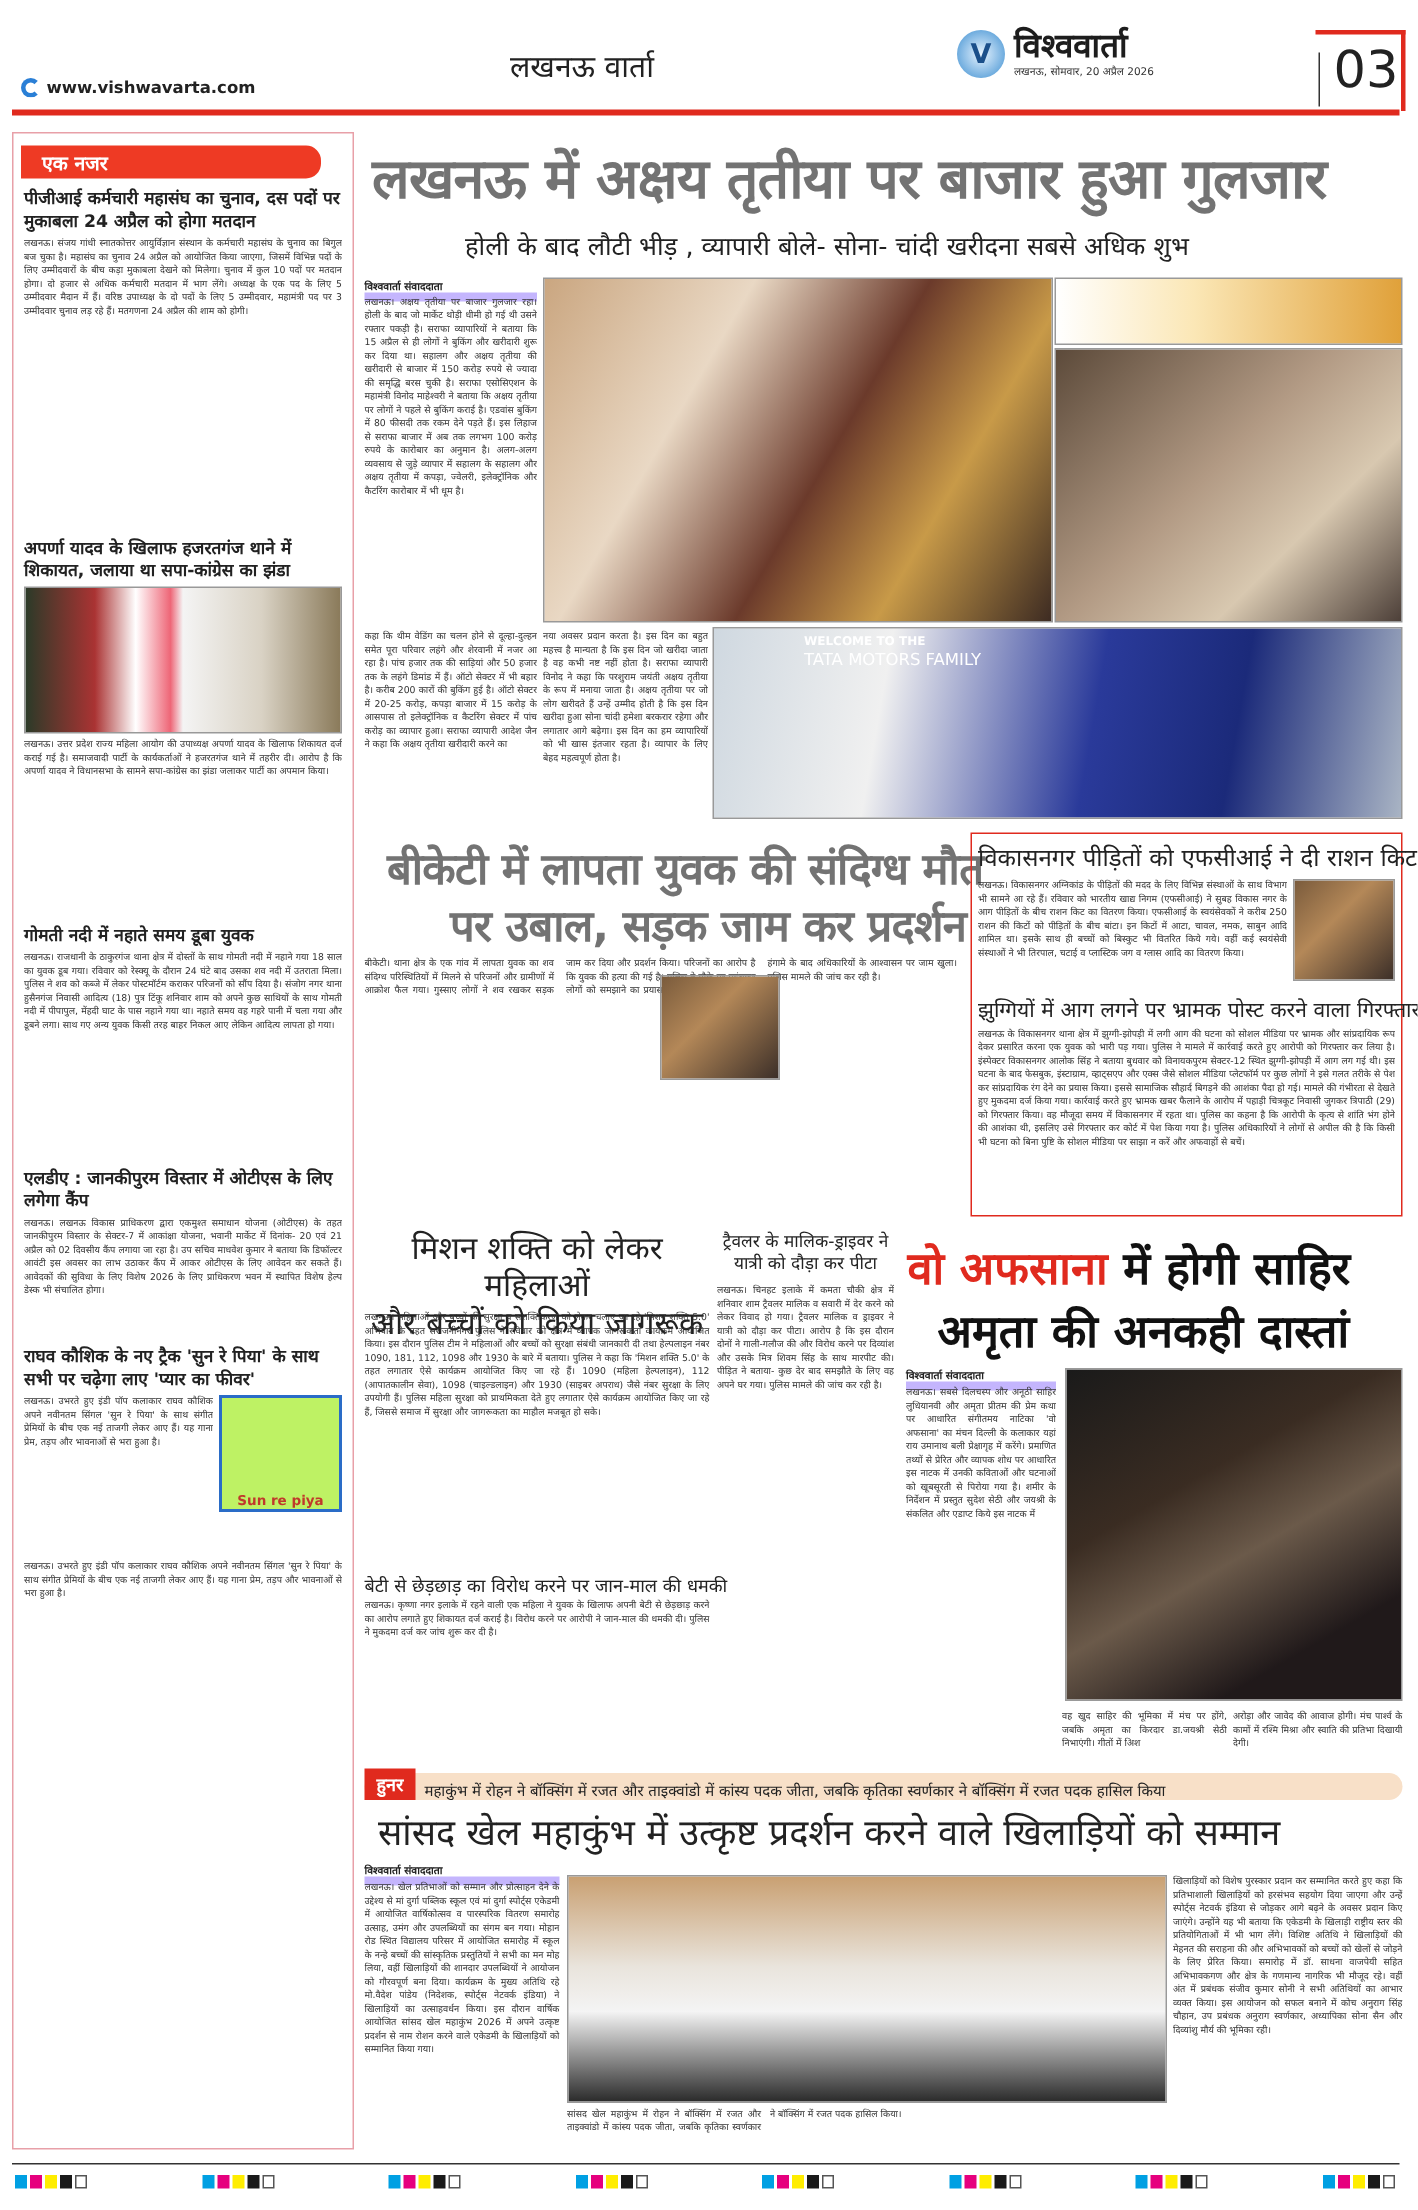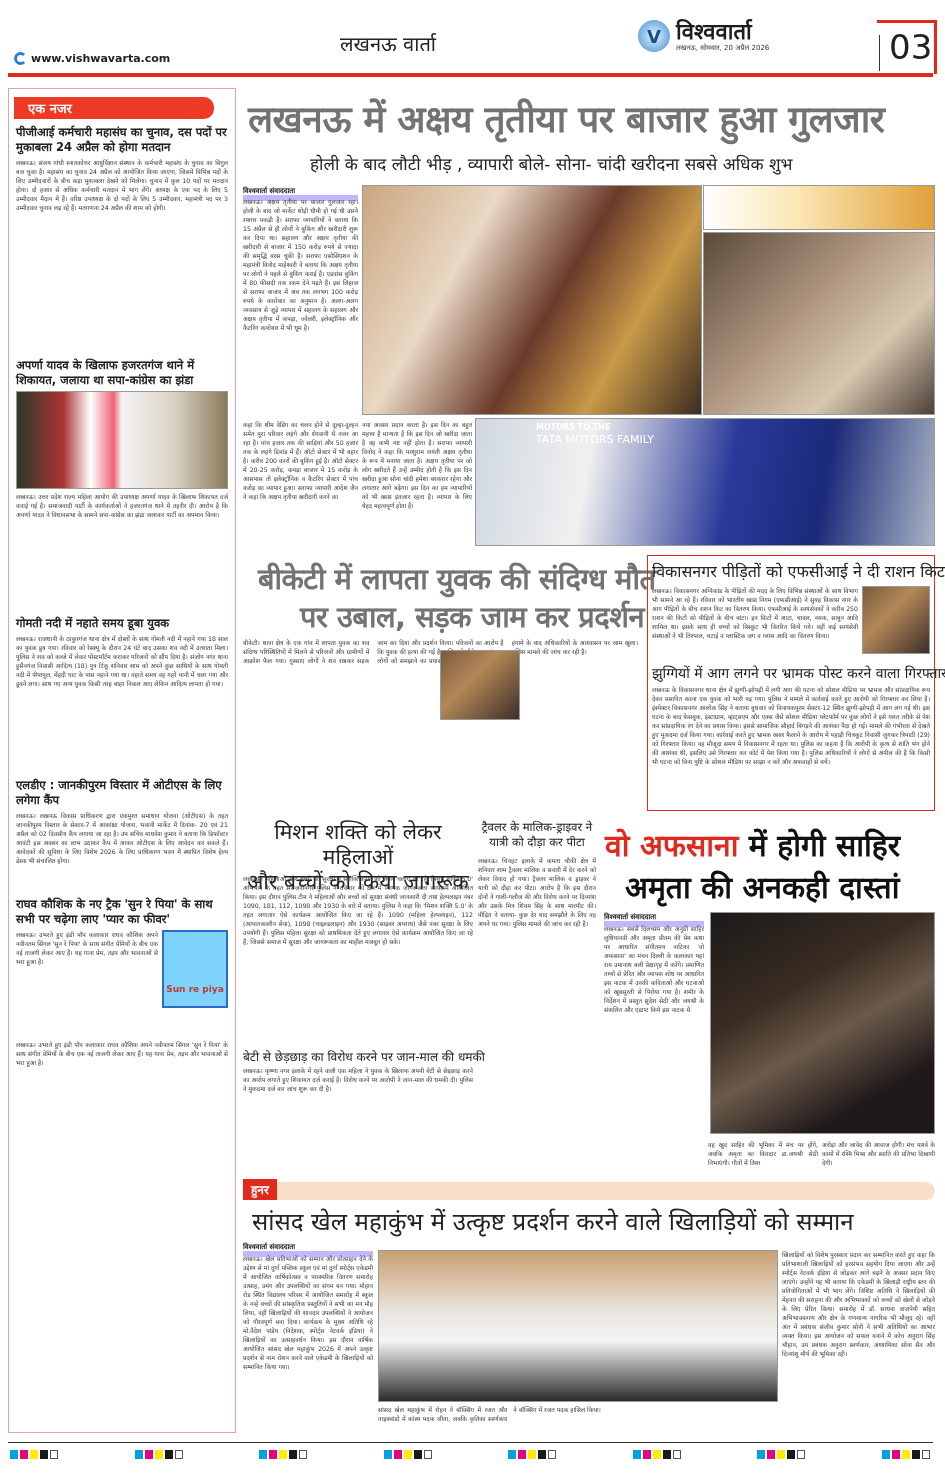--- a/index.html
+++ b/index.html
@@ -54,36 +54,36 @@
   <div class="lh">अपर्णा यादव के खिलाफ हजरतगंज थाने में शिकायत, जलाया था सपा-कांग्रेस का झंडा</div>
   <div class="img" style="height:98px;margin:3px 0;background:linear-gradient(90deg,#2b3a28 0%,#a33 22%,#fff 35%,#e67 46%,#f4f4f4 50%,#d9d2c4 75%,#8a7a5a 100%)"></div>
   <div class="txt" style="height:120px">लखनऊ। उत्तर प्रदेश राज्य महिला आयोग की उपाध्यक्ष अपर्णा यादव के खिलाफ शिकायत दर्ज कराई गई है। समाजवादी पार्टी के कार्यकर्ताओं ने हजरतगंज थाने में तहरीर दी। आरोप है कि अपर्णा यादव ने विधानसभा के सामने सपा-कांग्रेस का झंडा जलाकर पार्टी का अपमान किया।</div>
   <div class="lh">गोमती नदी में नहाते समय डूबा युवक</div>
   <div class="txt" style="height:140px">लखनऊ। राजधानी के ठाकुरगंज थाना क्षेत्र में दोस्तों के साथ गोमती नदी में नहाने गया 18 साल का युवक डूब गया। रविवार को रेस्क्यू के दौरान 24 घंटे बाद उसका शव नदी में उतराता मिला। पुलिस ने शव को कब्जे में लेकर पोस्टमॉर्टम कराकर परिजनों को सौंप दिया है। संजोग नगर थाना हुसैनगंज निवासी आदित्य (18) पुत्र टिंकू शनिवार शाम को अपने कुछ साथियों के साथ गोमती नदी में पीपापुल, मेंहदी घाट के पास नहाने गया था। नहाते समय वह गहरे पानी में चला गया और डूबने लगा। साथ गए अन्य युवक किसी तरह बाहर निकल आए लेकिन आदित्य लापता हो गया।</div>
   <div class="lh">एलडीए : जानकीपुरम विस्तार में ओटीएस के लिए लगेगा कैंप</div>
   <div class="txt" style="height:82px">लखनऊ। लखनऊ विकास प्राधिकरण द्वारा एकमुश्त समाधान योजना (ओटीएस) के तहत जानकीपुरम विस्तार के सेक्टर-7 में आकांक्षा योजना, भवानी मार्केट में दिनांक- 20 एवं 21 अप्रैल को 02 दिवसीय कैंप लगाया जा रहा है। उप सचिव माधवेश कुमार ने बताया कि डिफॉल्टर आवंटी इस अवसर का लाभ उठाकर कैंप में आकर ओटीएस के लिए आवेदन कर सकते हैं। आवेदकों की सुविधा के लिए विशेष 2026 के लिए प्राधिकरण भवन में स्थापित विशेष हेल्प डेस्क भी संचालित होगा।</div>
   <div class="lh">राघव कौशिक के नए ट्रैक 'सुन रे पिया' के साथ सभी पर चढ़ेगा लाए 'प्यार का फीवर'</div>
   <div style="display:flex;gap:4px">
     <div class="txt" style="height:110px;flex:1">लखनऊ। उभरते हुए इंडी पॉप कलाकार राघव कौशिक अपने नवीनतम सिंगल 'सुन रे पिया' के साथ संगीत प्रेमियों के बीच एक नई ताजगी लेकर आए हैं। यह गाना प्रेम, तड़प और भावनाओं से भरा हुआ है।</div>
-    <div style="width:66px;height:78px;background:#7dd3fc;border:2px solid #2a6cc7;color:#c0392b;font-size:9px;font-weight:bold;display:flex;align-items:flex-end;justify-content:center;padding-bottom:12px">Sun re piya</div>
+    <div style="width:82px;height:78px;background:#bef264;border:2px solid #2a6cc7;color:#c0392b;font-size:9px;font-weight:bold;display:flex;align-items:flex-end;justify-content:center;padding-bottom:0">Sun re piya</div>
   </div>
   <div class="txt" style="height:285px">लखनऊ। उभरते हुए इंडी पॉप कलाकार राघव कौशिक अपने नवीनतम सिंगल 'सुन रे पिया' के साथ संगीत प्रेमियों के बीच एक नई ताजगी लेकर आए हैं। यह गाना प्रेम, तड़प और भावनाओं से भरा हुआ है।</div>
 </div>
 
 <div class="abs h1" style="left:248px;top:92px;font-size:37px">लखनऊ में अक्षय तृतीया पर बाजार हुआ गुलजार</div>
 <div class="abs h2" style="left:310px;top:152px;font-size:17px">होली के बाद लौटी भीड़ , व्यापारी बोले- सोना- चांदी खरीदना सबसे अधिक शुभ</div>
 <div class="abs byline" style="left:243px;top:186px;width:115px">विश्ववार्ता संवाददाता</div>
 <div class="abs txt" style="left:243px;top:197px;width:115px;height:220px">लखनऊ। अक्षय तृतीया पर बाजार गुलजार रहा। होली के बाद जो मार्केट थोड़ी धीमी हो गई थी उसने रफ्तार पकड़ी है। सराफा व्यापारियों ने बताया कि 15 अप्रैल से ही लोगों ने बुकिंग और खरीदारी शुरू कर दिया था। सहालग और अक्षय तृतीया की खरीदारी से बाजार में 150 करोड़ रुपये से ज्यादा की समृद्धि बरस चुकी है। सराफा एसोसिएशन के महामंत्री विनोद माहेश्वरी ने बताया कि अक्षय तृतीया पर लोगों ने पहले से बुकिंग कराई है। एडवांस बुकिंग में 80 फीसदी तक रकम देने पड़ते हैं। इस लिहाज से सराफा बाजार में अब तक लगभग 100 करोड़ रुपये के कारोबार का अनुमान है। अलग-अलग व्यवसाय से जुड़े व्यापार में सहालग के सहालग और अक्षय तृतीया में कपड़ा, ज्वेलरी, इलेक्ट्रॉनिक और कैटरिंग कारोबार में भी धूम है।</div>
 <div class="abs img" style="left:362px;top:185px;width:340px;height:230px;background:linear-gradient(120deg,#caa680,#e9d8c4 30%,#6b3a2b 55%,#c89a48 75%,#3d2b22)"></div>
 <div class="abs img" style="left:703px;top:185px;width:232px;height:45px;background:linear-gradient(90deg,#fff,#fbe7b6 40%,#e0a13a)"></div>
 <div class="abs img" style="left:703px;top:232px;width:232px;height:183px;background:linear-gradient(135deg,#5c4a3a,#b29a84 45%,#d8c8b0 70%,#4d4039)"></div>
 <div class="abs txt" style="left:243px;top:420px;width:115px;height:120px">कहा कि थीम वेडिंग का चलन होने से दूल्हा-दुल्हन समेत पूरा परिवार लहंगे और शेरवानी में नजर आ रहा है। पांच हजार तक की साड़ियां और 50 हजार तक के लहंगे डिमांड में हैं। ऑटो सेक्टर में भी बहार है। करीब 200 कारों की बुकिंग हुई है। ऑटो सेक्टर में 20-25 करोड़, कपड़ा बाजार में 15 करोड़ के आसपास तो इलेक्ट्रॉनिक व कैटरिंग सेक्टर में पांच करोड़ का व्यापार हुआ। सराफा व्यापारी आदेश जैन ने कहा कि अक्षय तृतीया खरीदारी करने का</div>
 <div class="abs txt" style="left:362px;top:420px;width:110px;height:120px">नया अवसर प्रदान करता है। इस दिन का बहुत महत्त्व है मान्यता है कि इस दिन जो खरीदा जाता है वह कभी नष्ट नहीं होता है। सराफा व्यापारी विनोद ने कहा कि परशुराम जयंती अक्षय तृतीया के रूप में मनाया जाता है। अक्षय तृतीया पर जो लोग खरीदते हैं उन्हें उम्मीद होती है कि इस दिन खरीदा हुआ सोना चांदी हमेशा बरकरार रहेगा और लगातार आगे बढ़ेगा। इस दिन का हम व्यापारियों को भी खास इंतजार रहता है। व्यापार के लिए बेहद महत्वपूर्ण होता है।</div>
 <div class="abs img" style="left:475px;top:418px;width:460px;height:128px;background:linear-gradient(100deg,#cfd8e0,#f0f0f0 25%,#2a3a9a 55%,#1b2a7a 75%,#a9b4c4)">
-  <div style="position:absolute;left:60px;top:4px;font-size:8px;color:#fff;font-weight:bold">MOTORS TO THE</div>
+  <div style="position:absolute;left:60px;top:4px;font-size:8px;color:#fff;font-weight:bold">WELCOME TO THE</div>
   <div style="position:absolute;left:60px;top:14px;font-size:11px;color:#fff;font-weight:normal">TATA MOTORS FAMILY</div>
 </div>
 
 <div class="abs h1" style="left:258px;top:558px;font-size:29px">बीकेटी में लापता युवक की संदिग्ध मौत</div>
 <div class="abs h1" style="left:300px;top:596px;font-size:29px">पर उबाल, सड़क जाम कर प्रदर्शन</div>
 <div class="abs txt" style="left:243px;top:638px;width:395px;height:170px;column-count:3;column-gap:8px">बीकेटी। थाना क्षेत्र के एक गांव में लापता युवक का शव संदिग्ध परिस्थितियों में मिलने से परिजनों और ग्रामीणों में आक्रोश फैल गया। गुस्साए लोगों ने शव रखकर सड़क जाम कर दिया और प्रदर्शन किया। परिजनों का आरोप है कि युवक की हत्या की गई है। पुलिस ने मौके पर पहुंचकर लोगों को समझाने का प्रयास किया। काफी देर तक चले हंगामे के बाद अधिकारियों के आश्वासन पर जाम खुला। पुलिस मामले की जांच कर रही है।</div>
 <div class="abs img" style="left:440px;top:650px;width:80px;height:70px"></div>
 
 <div class="abs redbox" style="left:647px;top:555px;width:288px;height:256px;padding:4px">
   <div style="font-size:16px;color:#222;white-space:nowrap">विकासनगर पीड़ितों को एफसीआई ने दी राशन किट</div>
@@ -109,20 +109,21 @@
 <div class="abs" style="left:605px;top:824px;font-size:30px;font-weight:bold;white-space:nowrap;color:#111"><span style="color:#e02a1e">वो अफसाना</span><span> में होगी साहिर</span></div>
 <div class="abs" style="left:625px;top:866px;font-size:30px;font-weight:bold;white-space:nowrap;color:#111">अमृता की अनकही दास्तां</div>
 <div class="abs byline" style="left:604px;top:912px;width:100px">विश्ववार्ता संवाददाता</div>
 <div class="abs txt" style="left:604px;top:924px;width:100px;height:210px">लखनऊ। सबसे दिलचस्प और अनूठी साहिर लुधियानवी और अमृता प्रीतम की प्रेम कथा पर आधारित संगीतमय नाटिका 'वो अफसाना' का मंचन दिल्ली के कलाकार यहां राय उमानाथ बली प्रेक्षागृह में करेंगे। प्रमाणित तथ्यों से प्रेरित और व्यापक शोध पर आधारित इस नाटक में उनकी कविताओं और घटनाओं को खूबसूरती से पिरोया गया है। शमीर के निर्देशन में प्रस्तुत सुदेश सेठी और जयश्री के संकलित और एडाप्ट किये इस नाटक में</div>
 <div class="abs img" style="left:710px;top:912px;width:225px;height:222px;background:linear-gradient(150deg,#1a1a1a,#3a2c22 35%,#6b5a4a 55%,#20191a 80%)"></div>
 <div class="abs txt" style="left:708px;top:1140px;width:110px;height:36px">वह खुद साहिर की भूमिका में मंच पर होंगे, जबकि अमृता का किरदार डा.जयश्री सेठी निभाएंगी। गीतों में अिश</div>
 <div class="abs txt" style="left:822px;top:1140px;width:113px;height:36px">अरोड़ा और जावेद की आवाज होगी। मंच पार्श्व के कामों में रश्मि मिश्रा और स्वाति की प्रतिभा दिखायी देगी।</div>
 
 <div class="abs bannerbar" style="left:243px;top:1182px;width:692px;height:18px">
   <span class="sectag">हुनर</span>
+  <span style="font-size:10px;color:#222;padding-left:6px;white-space:nowrap">महाकुंभ में रोहन ने बॉक्सिंग में रजत और ताइक्वांडो में कांस्य पदक जीता, जबकि कृतिका स्वर्णकार ने बॉक्सिंग में रजत पदक हासिल किया</span>
 </div>
 <div class="abs" style="left:252px;top:1204px;font-size:24px;color:#222;white-space:nowrap">सांसद खेल महाकुंभ में उत्कृष्ट प्रदर्शन करने वाले खिलाड़ियों को सम्मान</div>
 <div class="abs byline" style="left:243px;top:1242px;width:130px">विश्ववार्ता संवाददाता</div>
 <div class="abs txt" style="left:243px;top:1254px;width:130px;height:180px">लखनऊ। खेल प्रतिभाओं को सम्मान और प्रोत्साहन देने के उद्देश्य से मां दुर्गा पब्लिक स्कूल एवं मां दुर्गा स्पोर्ट्स एकेडमी में आयोजित वार्षिकोत्सव व पारस्परिक वितरण समारोह उत्साह, उमंग और उपलब्धियों का संगम बन गया। मोहान रोड स्थित विद्यालय परिसर में आयोजित समारोह में स्कूल के नन्हे बच्चों की सांस्कृतिक प्रस्तुतियों ने सभी का मन मोह लिया, वहीं खिलाड़ियों की शानदार उपलब्धियों ने आयोजन को गौरवपूर्ण बना दिया। कार्यक्रम के मुख्य अतिथि रहे मो.वैदेश पांडेय (निदेशक, स्पोर्ट्स नेटवर्क इंडिया) ने खिलाड़ियों का उत्साहवर्धन किया। इस दौरान वार्षिक आयोजित सांसद खेल महाकुंभ 2026 में अपने उत्कृष्ट प्रदर्शन से नाम रोशन करने वाले एकेडमी के खिलाड़ियों को सम्मानित किया गया।</div>
 <div class="abs img" style="left:378px;top:1250px;width:400px;height:152px;background:linear-gradient(180deg,#c9a072 0%,#e9e4dc 40%,#f4f4f4 60%,#2b2b2b 100%)"></div>
 <div class="abs txt" style="left:378px;top:1405px;width:400px;height:28px;column-count:3;column-gap:6px">सांसद खेल महाकुंभ में रोहन ने बॉक्सिंग में रजत और ताइक्वांडो में कांस्य पदक जीता, जबकि कृतिका स्वर्णकार ने बॉक्सिंग में रजत पदक हासिल किया।</div>
 <div class="abs txt" style="left:782px;top:1250px;width:153px;height:183px">खिलाड़ियों को विशेष पुरस्कार प्रदान कर सम्मानित करते हुए कहा कि प्रतिभाशाली खिलाड़ियों को हरसंभव सहयोग दिया जाएगा और उन्हें स्पोर्ट्स नेटवर्क इंडिया से जोड़कर आगे बढ़ने के अवसर प्रदान किए जाएंगे। उन्होंने यह भी बताया कि एकेडमी के खिलाड़ी राष्ट्रीय स्तर की प्रतियोगिताओं में भी भाग लेंगे। विशिष्ट अतिथि ने खिलाड़ियों की मेहनत की सराहना की और अभिभावकों को बच्चों को खेलों से जोड़ने के लिए प्रेरित किया। समारोह में डॉ. साधना वाजपेयी सहित अभिभावकगण और क्षेत्र के गणमान्य नागरिक भी मौजूद रहे। वहीं अंत में प्रबंधक संजीव कुमार सोनी ने सभी अतिथियों का आभार व्यक्त किया। इस आयोजन को सफल बनाने में कोच अनुराग सिंह चौहान, उप प्रबंधक अनुराग स्वर्णकार, अध्यापिका सोना सैन और दिव्यांशु मौर्य की भूमिका रही।</div>
 
 <div class="abs" style="left:8px;top:1442px;width:925px;border-top:1px solid #333"></div>
 <div class="abs" style="left:10px;top:1450px;width:920px;display:flex;justify-content:space-between">

